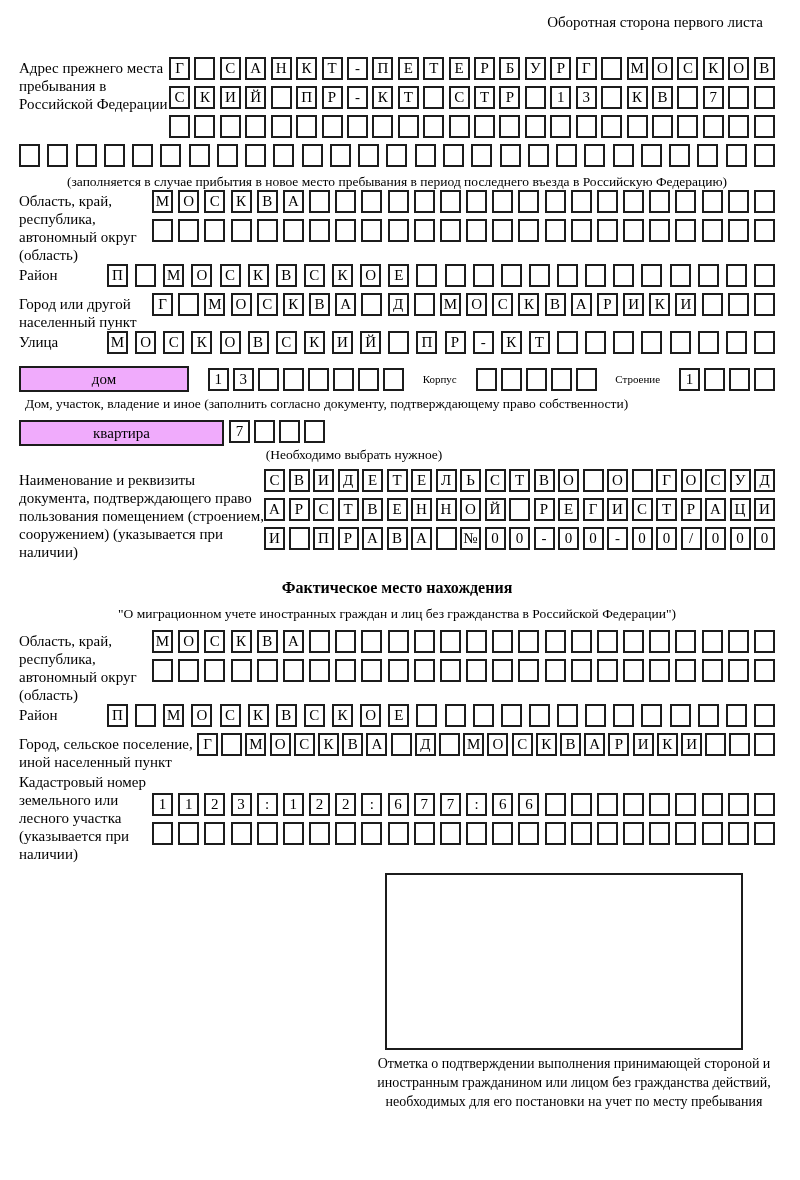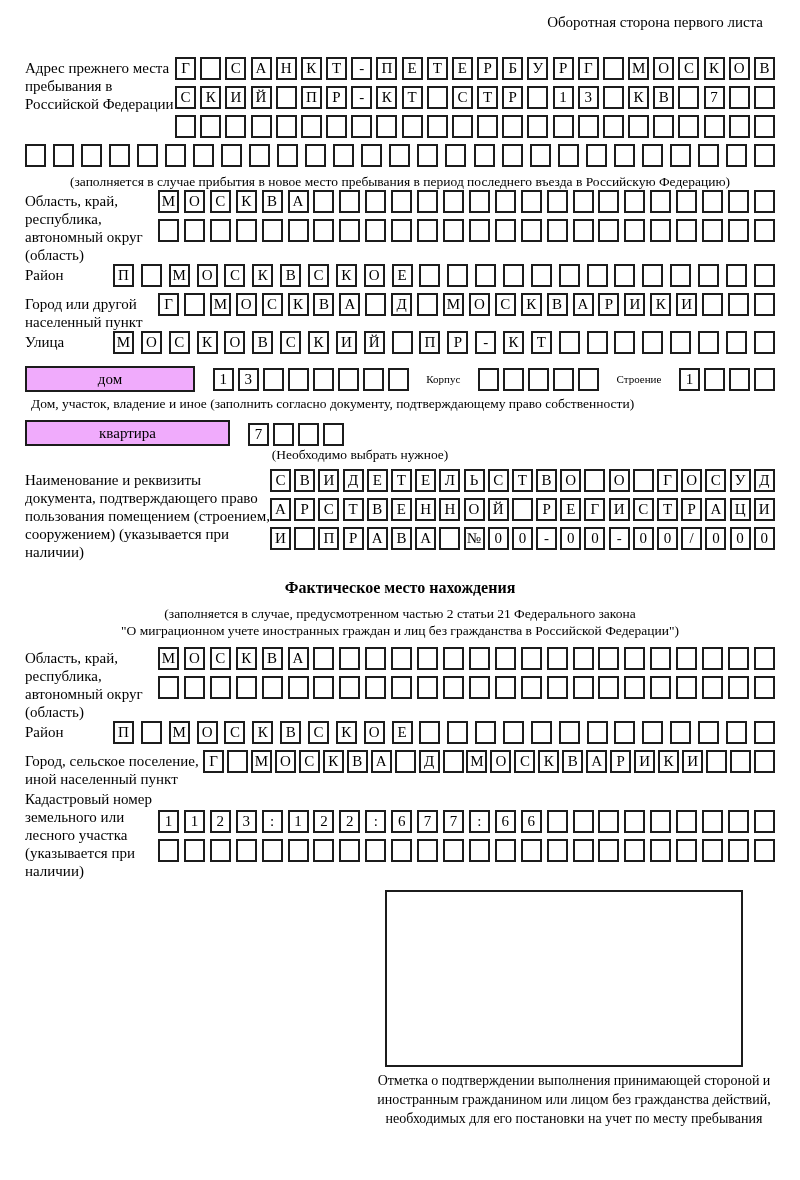--- a/index.html
+++ b/index.html
@@ -1,21 +1,21 @@
 <!DOCTYPE html>
 <html><head>
 <meta charset="utf-8">
 <style>
   html,body { margin:0; padding:0; background:#ffffff; }
   body {
     width:800px; height:1180px; overflow:hidden;
     font-family:"Liberation Serif","DejaVu Serif",serif;
     color:#000;
   }
-  .page { box-sizing:border-box; width:800px; height:1180px; padding:6px 25px 0 25px; position:relative; }
+  .page { box-sizing:border-box; width:800px; height:1180px; padding:6px 25px 0 19px; position:relative; }
 
   .header-note { text-align:right; font-size:15px; padding-right:12px; margin-top:8px; }
 
   .field { display:flex; align-items:flex-start; }
   .flabel { font-size:15px; line-height:18px; flex:none; padding-top:2px; }
   .rows { flex:1; min-width:0; }
 
   .cells { display:flex; justify-content:space-between; margin-bottom:6px; }
   .cellgroup { display:flex; gap:4px; }
   .cell {
@@ -353,21 +353,21 @@
     <div class="inline-label">Строение</div>
     <div class="cellgroup">
         <div class="cell">1</div>
         <div class="cell"></div>
         <div class="cell"></div>
         <div class="cell"></div>
       </div>
   </div>
   <div class="caption" style="margin:3px 0 8px 6px">Дом, участок, владение и иное (заполнить согласно документу, подтверждающему право собственности)</div>
 
-  <div style="display:flex; align-items:flex-end; gap:18px">
+  <div style="display:flex; align-items:flex-start; gap:5px">
     <div class="labelbox" style="width:205px">квартира</div>
     <div class="cellgroup">
         <div class="cell">7</div>
         <div class="cell"></div>
         <div class="cell"></div>
         <div class="cell"></div>
       </div>
   </div>
 
   <div class="caption" style="text-align:center; width:430px; margin-left:120px">(Необходимо выбрать нужное)</div>
@@ -441,21 +441,20 @@
           <div class="cell">0</div>
           <div class="cell">/</div>
           <div class="cell">0</div>
           <div class="cell">0</div>
           <div class="cell">0</div>
         </div>
     </div>
   </div>
 
   <div class="sec-title" style="margin-top:18px">Фактическое место нахождения</div>
-  <div class="caption center">(заполняется в случае, предусмотренном частью 2 статьи 21 Федерального закона</div>
   <div class="caption center" style="margin-bottom:8px">"О миграционном учете иностранных граждан и лиц без гражданства в Российской Федерации")</div>
 
   <div class="field">
     <div class="flabel w135">Область, край, республика, автономный округ (область)</div>
     <div class="rows">
       <div class="cells">
           <div class="cell">М</div>
           <div class="cell">О</div>
           <div class="cell">С</div>
           <div class="cell">К</div>

